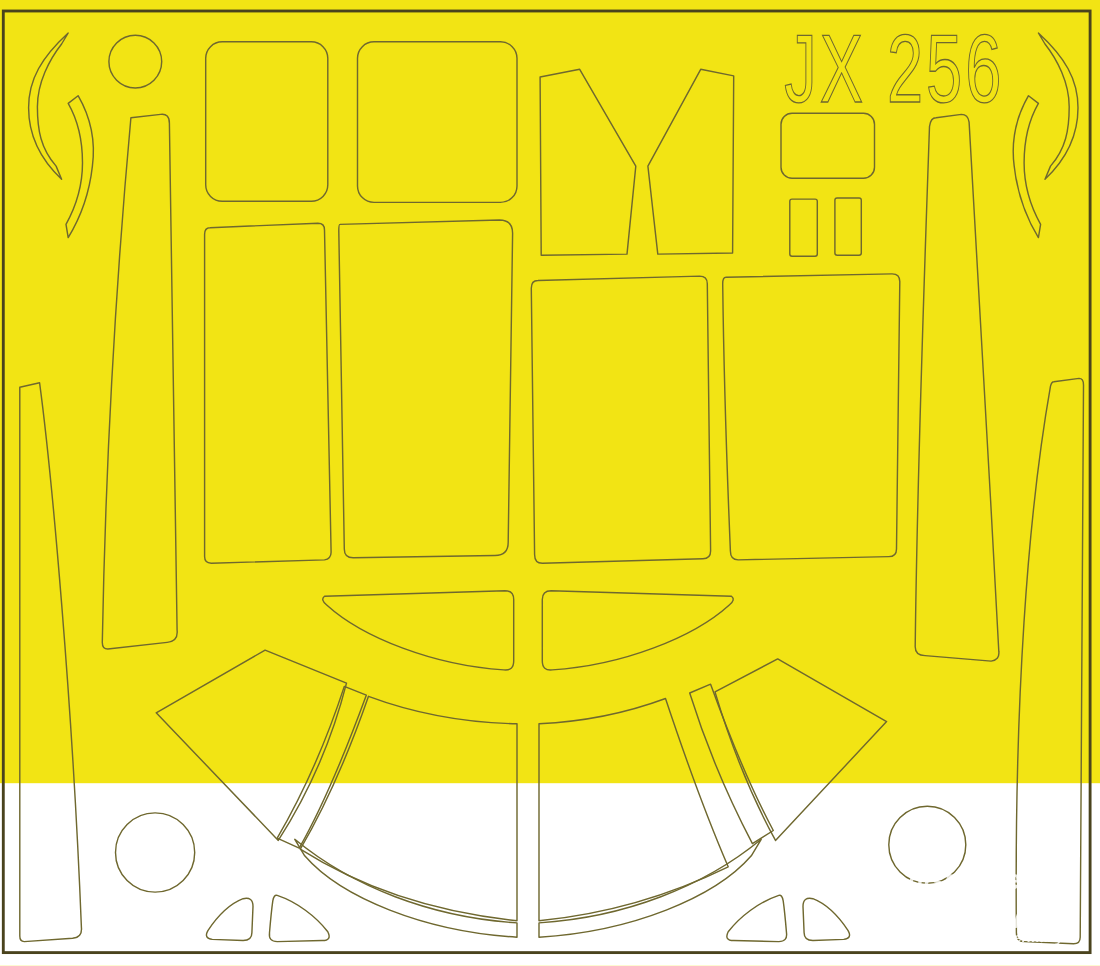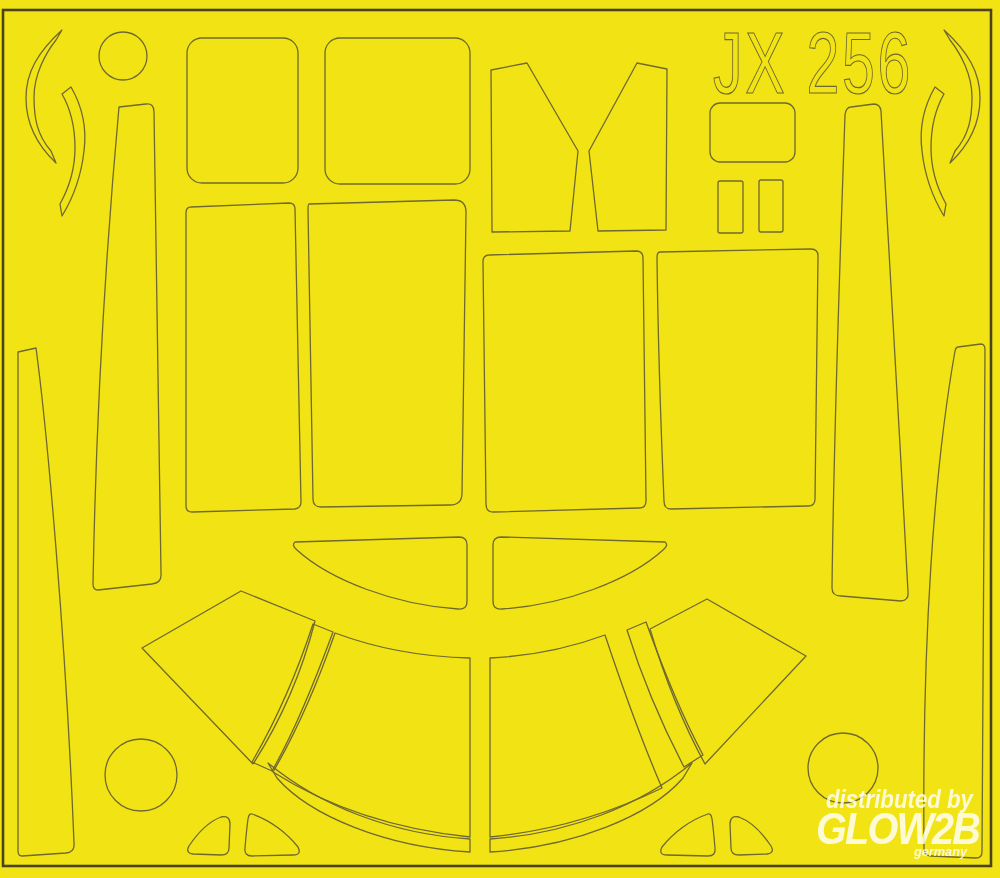--- a/index.html
+++ b/index.html
@@ -1,18 +1,18 @@
 <!DOCTYPE html>
 <html style="--sheet_yellow: #f2e414; --cut_line: #6f682f; --frame_line: #4a431d; --watermark_white: #ffffff;"><head>
 <meta charset="utf-8">
 <style>
   html,body{margin:0;padding:0;}
   body{width:1000px;height:878px;overflow:hidden;background:#fff;}
   .sheet{
-    position:relative;width:1000px;height:878px;
+    position:relative;width:1000px;height:712px;
     background:var(--sheet_yellow,#f2e414);
     font-family:"Liberation Sans",sans-serif;
   }
   svg{display:block;width:1000px;height:878px;}
   .cut{fill:none;stroke:var(--cut_line,#6f682f);stroke-width:1.3;stroke-linejoin:round;stroke-linecap:round;}
   .frame{fill:none;stroke:var(--frame_line,#4a431d);stroke-width:2.6;}
   .code-text{
     fill:none;stroke:var(--cut_line,#6f682f);stroke-width:1.2;
     font-family:"Liberation Sans",sans-serif;font-weight:normal;letter-spacing:4px;
   }

